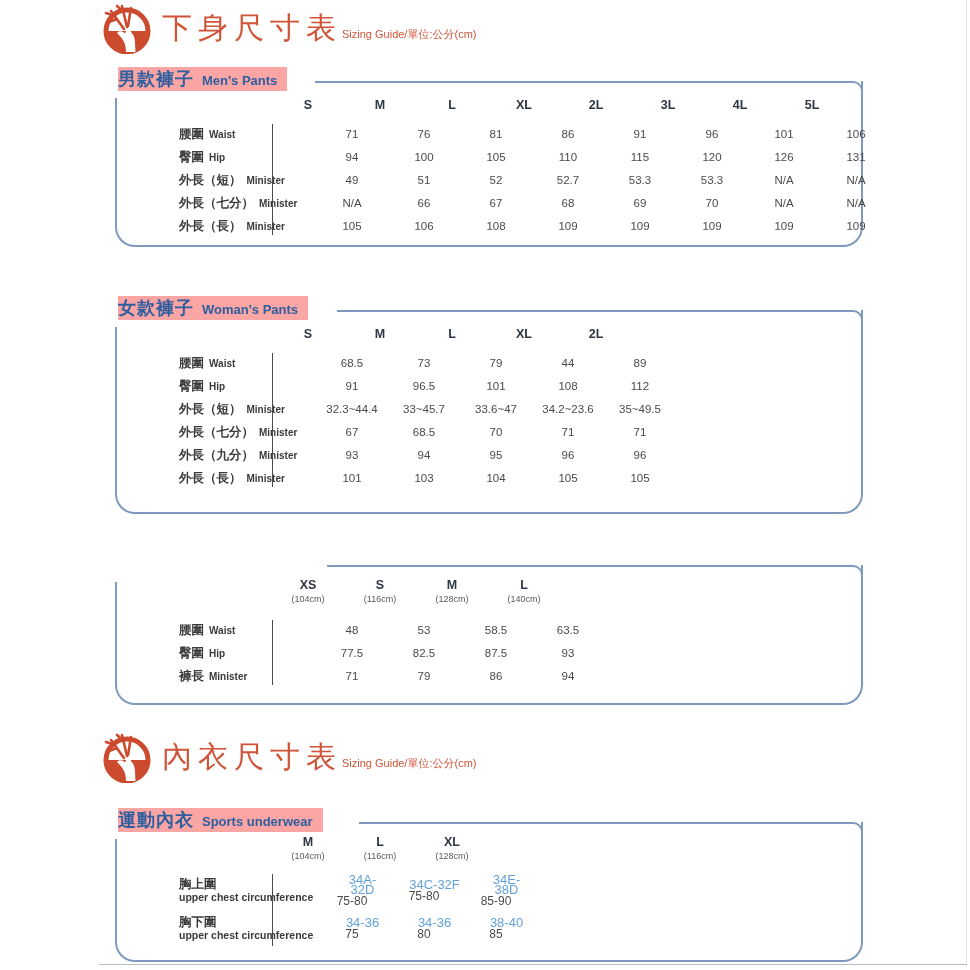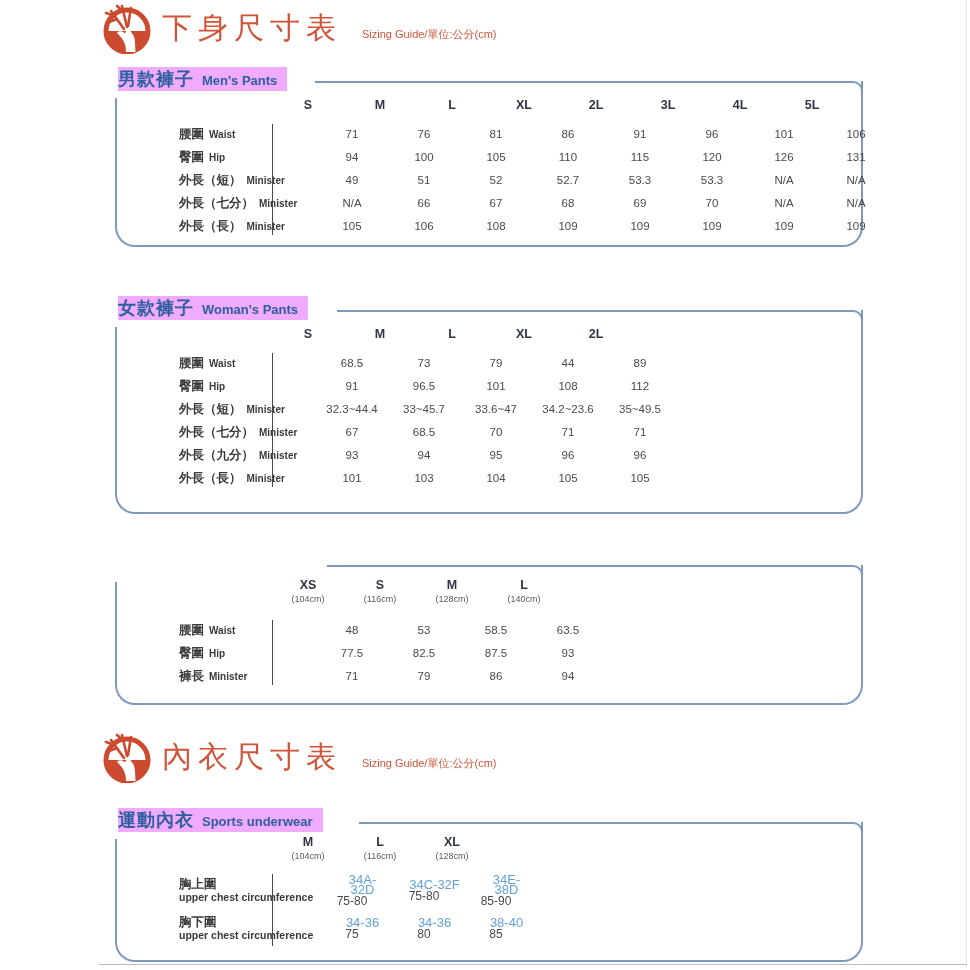--- a/index.html
+++ b/index.html
@@ -6,30 +6,30 @@
   html,body { width:970px; height:970px; background:#fff; font-family:"Liberation Sans", sans-serif; overflow:hidden; position:relative; }
   .page-edge-r { position:absolute; top:0; bottom:4px; right:3px; width:1px; background:#e4e6e8; }
   .page-edge-b { position:absolute; left:99px; right:3px; bottom:5px; height:1px; background:#b8bdc1; }
 
   
   .banner { position:absolute; left:100px; display:flex; align-items:center; }
   .banner.h1 { top:2px; }
   .banner.h2 { top:731px; }
   .logo { width:52px; height:52px; flex:0 0 52px; }
   .banner-title { font-size:30px; color:#cf5438; letter-spacing:6px; margin-left:10px; font-weight:400; white-space:nowrap; }
-  .banner-sub { font-size:11px; color:#cf5438; margin-left:20px; margin-top:12px; white-space:nowrap; }
+  .banner-sub { font-size:11px; color:#cf5438; margin-left:0; margin-top:12px; white-space:nowrap; }
 
   
   .sec { position:absolute; left:115px; width:748px; }
   .sec0 { top:67px;  height:180px; }
   .sec1 { top:296px; height:218px; }
   .sec2 { top:551px; height:154px; }
   .sec3 { top:808px; height:154px; }
 
-  .sec-title { position:absolute; top:0; left:3px; display:flex; align-items:baseline; background:#f0abfc; z-index:2; padding-right:10px; }
+  .sec-title { position:absolute; top:0; left:3px; display:flex; align-items:baseline; background:#fca5a5; z-index:2; padding-right:10px; }
   .tzh { font-size:18px; font-weight:bold; color:#2d5f9f; letter-spacing:1px; white-space:nowrap; }
   .ten { font-size:13px; font-weight:bold; color:#2d5f9f; margin-left:8px; white-space:nowrap; }
 
   .topline { position:absolute; top:14px; right:0; height:14px; border-top:2px solid #7e99bd; border-right:2px solid #7e99bd; border-top-right-radius:10px; z-index:1; }
   .sec0 .topline { left:200px; }
   .sec1 .topline { left:222px; }
   .sec2 .topline { left:212px; }
   .sec3 .topline { left:244px; }
 
   .box { position:absolute; top:14px; left:0; right:0; bottom:0; border:2px solid #7e99bd; border-top:none; border-radius:0 0 20px 20px; border-top-right-radius:0; }

